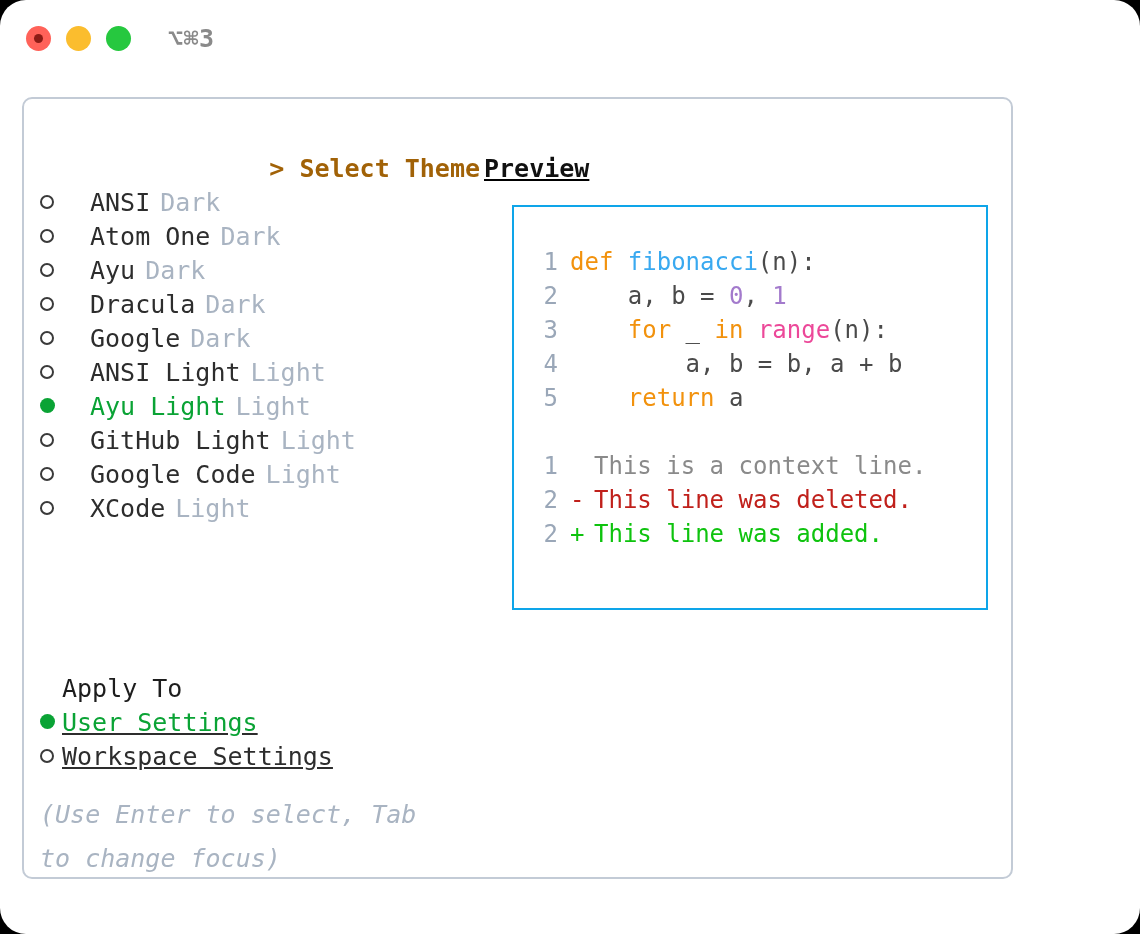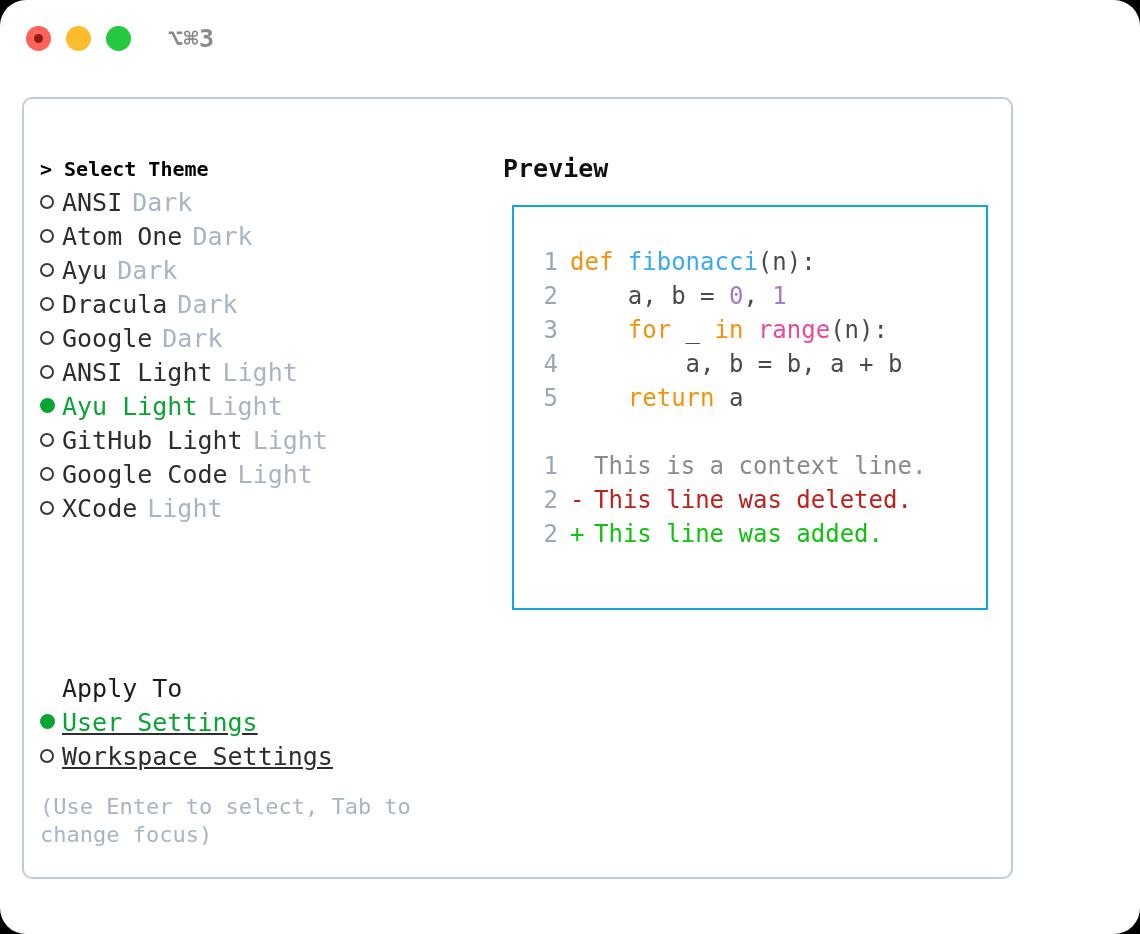--- a/index.html
+++ b/index.html
@@ -75,26 +75,27 @@
   }
 
   
   #theme-column {
     position: absolute;
     left: 16px;
     top: 53px;
     width: 440px;
   }
   #theme-heading {
-    font-size: 20px;
+    font-size: 25px;
     font-weight: bold;
-    color: #000000;
+    color: #a16207;
     white-space: pre;
     line-height: 34px;
     height: 34px;
+    text-align: right;
   }
   .theme-row {
     height: 34px;
     line-height: 34px;
     font-size: 25px;
     color: #2d2d2d;
     white-space: nowrap;
   }
   .radio-mark {
     display: inline-block;
@@ -110,21 +111,21 @@
     vertical-align: 2px;
   }
   .radio-on {
     display: inline-block;
     width: 15px;
     height: 15px;
     border-radius: 50%;
     background: #0aa335;
     vertical-align: 2px;
   }
-  .theme-name { color: #2d2d2d; }
+  .theme-name { color: #2d2d2d; margin-left: 28px; }
   .theme-row.selected .theme-name { color: #0aa335; }
   .theme-badge {
     color: #a9b4c2;
     margin-left: 10px;
   }
 
   
   #apply-group {
     position: absolute;
     left: 16px;
@@ -148,31 +149,33 @@
     text-decoration: underline;
   }
   .apply-row.selected .apply-label { color: #0aa335; }
 
   
   #hint-text {
     position: absolute;
     left: 16px;
     top: 694px;
     width: 412px;
-    font-size: 22px;
-    line-height: 28px;
+    font-size: 25px;
+    line-height: 44px;
     color: #a9b4c2;
+    font-style: italic;
   }
 
   
   #preview-column {
     position: absolute;
-    left: 479px;
+    left: 460px;
     top: 53px;
     width: 496px;
+    text-decoration: underline;
   }
   #preview-heading {
     font-size: 25px;
     font-weight: bold;
     color: #111111;
     line-height: 34px;
     height: 34px;
   }
   #preview-box {
     position: absolute;

